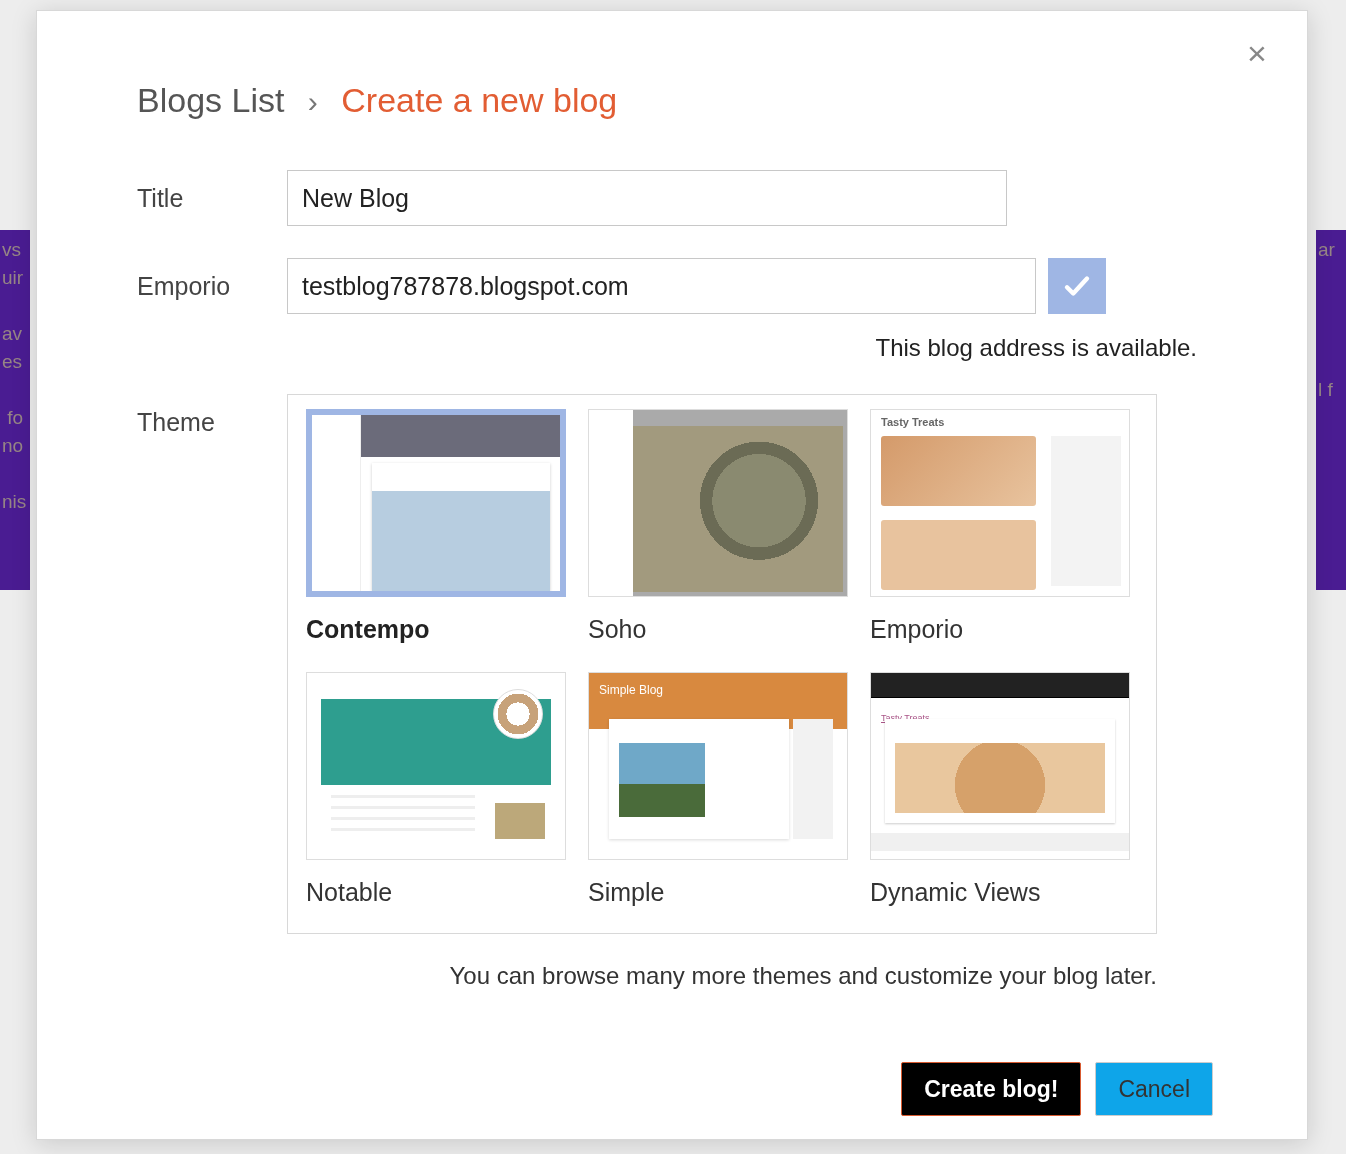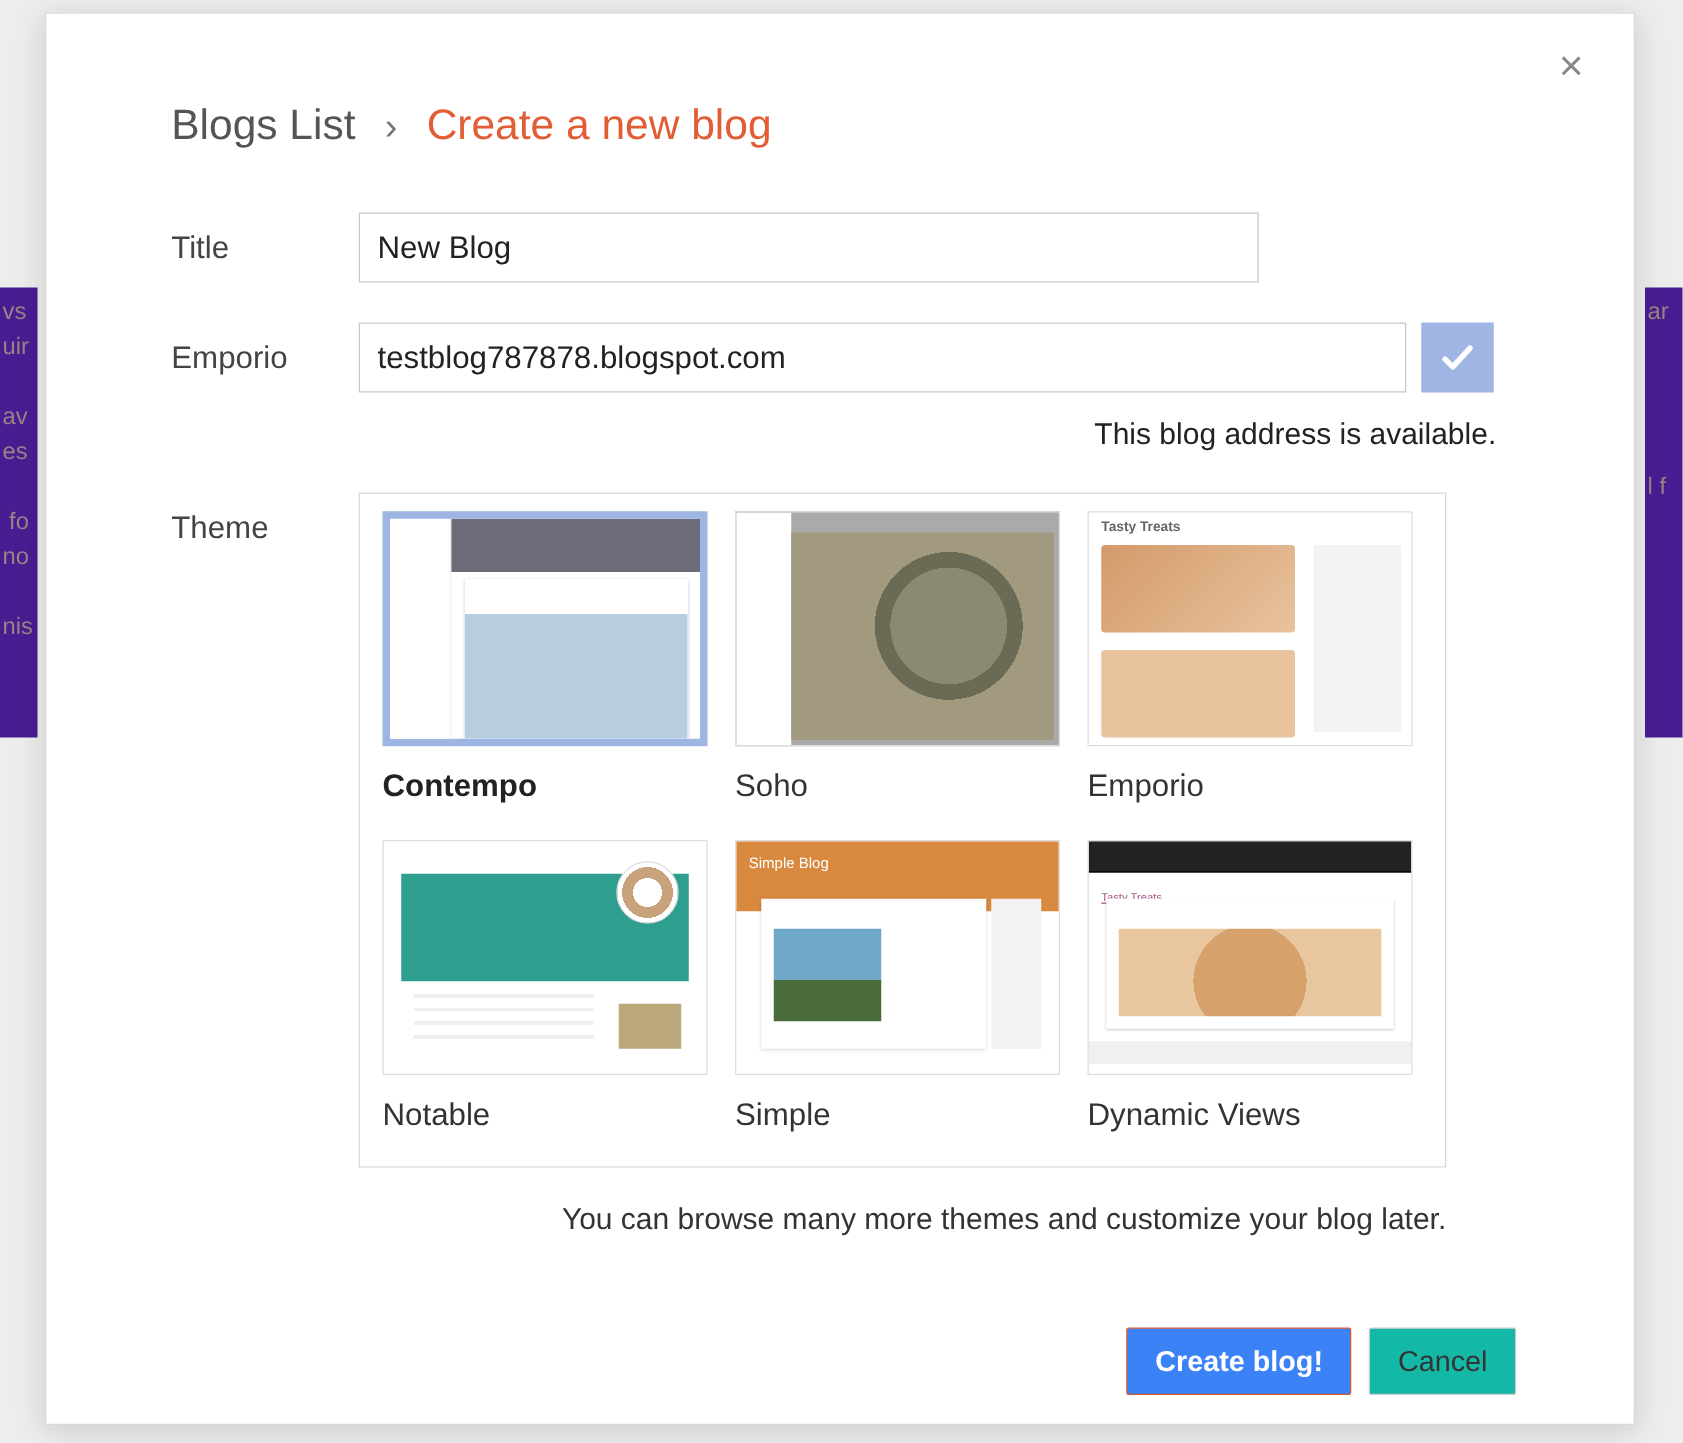--- a/index.html
+++ b/index.html
@@ -23,21 +23,21 @@
   .breadcrumb .sep { margin: 0 14px; color: #777; font-size: 30px; }
   .breadcrumb .current { color: #e25d33; }
   .form-row { display: flex; align-items: flex-start; margin-bottom: 32px; }
   .form-label { width: 150px; padding-top: 14px; color: #444; font-size: 25px; }
   .form-field { flex: 1; }
   .text-input {
     width: 720px; height: 56px; border: 1px solid #c8c8c8; font-size: 25px; padding: 0 14px; color: #222;
   }
   .address-wrap { display: flex; align-items: center; }
   .address-wrap .text-input {
-    width: 838px;
+    width: 749px;
   }
   .check-badge {
     width: 58px; height: 56px; margin-left: 12px; background: #9fb6e4; display:flex; align-items:center; justify-content:center;
   }
   .check-badge svg { width: 30px; height: 30px; }
   .avail-msg { text-align: right; width: 910px; font-size: 24px; color: #222; margin-top: 20px; }
   .theme-row { margin-top: 10px; }
   .themes-box {
     width: 870px; border: 1px solid #d8d8d8; padding: 14px 18px 26px 18px;
   }
@@ -84,24 +84,24 @@
   .thumb-dynamic .bar { position:absolute; left:0; right:0; bottom:8px; height:18px; background:#f0f0f0; }
 
   .themes-note { text-align:right; width: 870px; margin: 0 0 0 150px; font-size: 24px; color: #333; margin-top: 28px; }
   
   .form-row .themes-note-wrap { margin-left: 0; }
 
   .footer {
     margin-top: 72px; display:flex; justify-content:flex-end; gap: 14px; padding-right: 4px;
   }
   .btn {
-    height: 54px; padding: 0 22px; font-size: 23px; border: 1px solid #ccc; background:#14b8a6; color:#333; cursor:pointer;
+    height: 54px; padding: 0 22px; font-size: 23px; border: 1px solid #ccc; background:#0ea5e9; color:#333; cursor:pointer;
     display:flex; align-items:center; border-radius:2px;
   }
-  .btn-primary { background:#3b82f6; border-color:#d85a30; color:#fff; font-weight:bold; }
+  .btn-primary { background:#000000; border-color:#d85a30; color:#fff; font-weight:bold; }
 </style>
 </head>
 <body>
 
 <div class="bg-hint-bar">vs<br>uir<br><br>av<br>es<br><br>&nbsp;fo<br>no<br><br>nis</div>
 <div class="bg-hint-bar right">ar<br><br><br><br><br>l&nbsp;f</div>
 
 <div class="modal-overlay">
   <div class="modal">
     <div class="close-btn">×</div>

